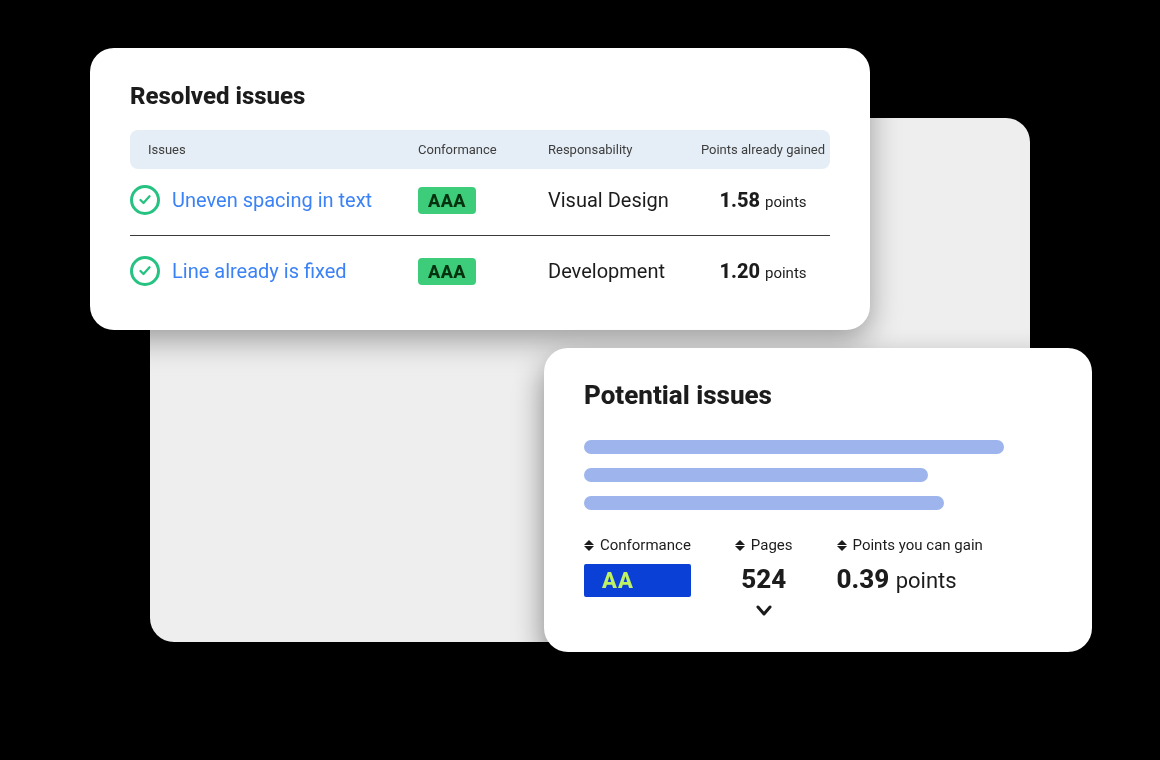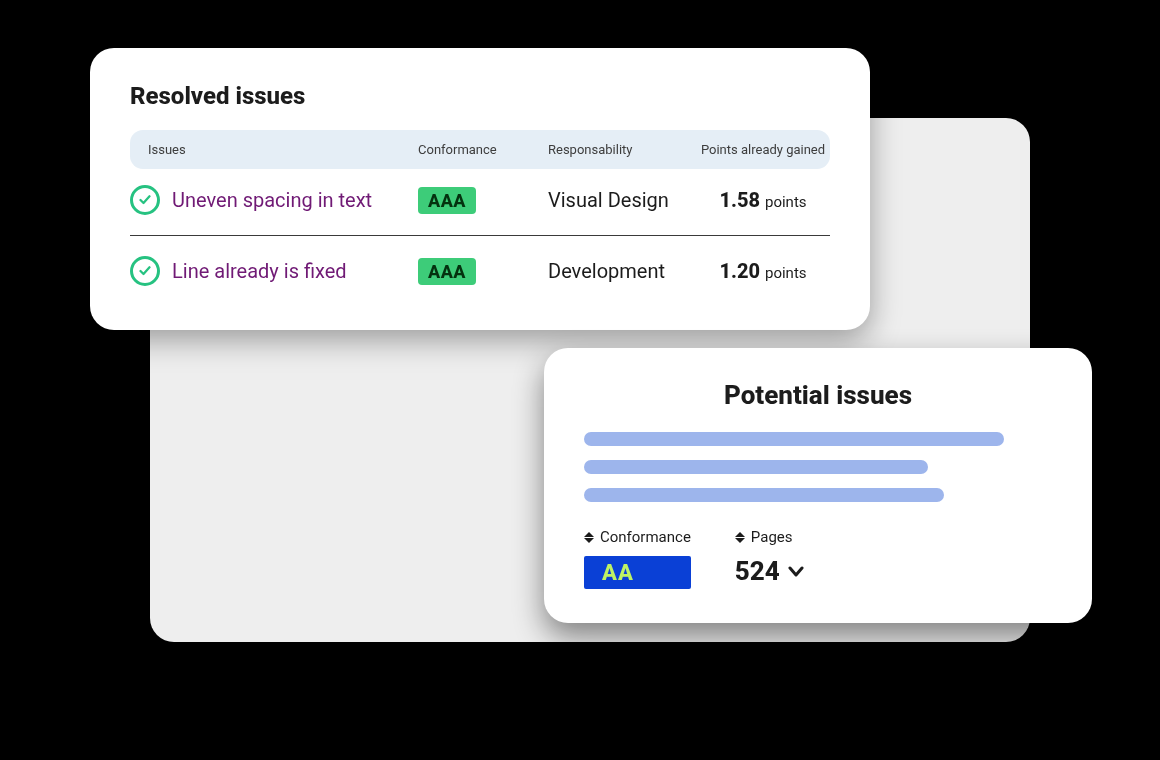--- a/index.html
+++ b/index.html
@@ -3,58 +3,58 @@
 <meta charset="utf-8">
 <style>
   html,body{margin:0;padding:0;width:1160px;height:760px;background:#000;font-family:-apple-system,BlinkMacSystemFont,"Segoe UI",Roboto,Helvetica,Arial,sans-serif;color:#1a1a1a;overflow:hidden;}
   .stage{position:relative;width:1160px;height:760px;}
   
   .card-bg{position:absolute;left:150px;top:118px;width:880px;height:524px;background:#eeeeee;border-radius:24px;box-shadow:0 16px 24px rgba(0,0,0,.45);}
   
   .card-resolved{position:absolute;left:78px;top:48px;width:780px;background:#fff;border-radius:24px;box-shadow:0 10px 30px rgba(0,0,0,.35);padding:34px 40px 28px 40px;box-sizing:border-box;margin-left:12px;}
   .card-resolved h2{margin:0 0 20px 0;font-size:24px;font-weight:800;color:#1c1c1c;}
   .tbl{width:100%;}
-  .tbl .hdr{display:flex;align-items:center;background:#e5eef6;border-radius:13px;padding:12px 18px;font-size:13px;color:#3d3d3d;}
+  .tbl .hdr{display:flex;align-items:center;background:#e5eef6;border-radius:8px;padding:12px 18px;font-size:13px;color:#3d3d3d;}
   .col-issue{flex:0 0 270px;}
   .col-conf{flex:0 0 130px;}
   .col-resp{flex:0 0 150px;}
   .col-points{flex:0 0 130px;text-align:center;}
   .row{display:flex;align-items:center;padding:16px 18px 16px 0;}
   .divider{border-top:1px solid #171717;margin:4px 0 4px 0;opacity:.85;}
   .issue-cell{display:flex;align-items:center;gap:12px;flex:0 0 288px;}
   .check-icon{width:24px;height:24px;border:3px solid #26c281;border-radius:50%;display:flex;align-items:center;justify-content:center;flex-shrink:0;}
   .check-icon svg{width:12px;height:12px;}
-  .issue-text{font-size:20px;color:#701a75;}
+  .issue-text{font-size:20px;color:#3b82f6;}
   .badge-aaa{display:inline-block;background:#3dcc79;color:#04320f;font-weight:800;font-size:18px;padding:3px 10px;border-radius:4px;letter-spacing:.5px;}
   .resp-text{font-size:20px;color:#1c1c1c;}
   .points-cell{font-size:20px;color:#1c1c1c;}
   .points-cell .num{font-weight:800;}
   .points-cell .lbl{font-size:15px;font-weight:400;}
   .row .col-conf,.row .col-resp,.row .col-points{flex-shrink:0;}
   .row .col-conf{flex:0 0 130px;}
   .row .col-resp{flex:0 0 150px;}
   .row .col-points{flex:0 0 130px;}
 
   
   .card-potential{position:absolute;left:544px;top:348px;width:548px;background:#fff;border-radius:24px;box-shadow:0 14px 30px rgba(0,0,0,.45);padding:32px 40px 34px 40px;box-sizing:border-box;}
-  .card-potential h2{margin:0 0 22px 0;font-size:26px;font-weight:800;color:#1c1c1c;text-align:center;}
+  .card-potential h2{margin:0 0 30px 0;font-size:26px;font-weight:800;color:#1c1c1c;}
   .bars{display:flex;flex-direction:column;gap:14px;margin-bottom:26px;}
   .bar{height:14px;background:#9db5ec;border-radius:7px;}
   .bar.b1{width:420px;}
   .bar.b2{width:344px;}
   .bar.b3{width:360px;}
   .cols{display:flex;gap:44px;}
   .col{display:flex;flex-direction:column;gap:10px;}
   .col .lab{display:flex;align-items:center;gap:6px;font-size:15px;color:#1c1c1c;}
   .sort-icon{width:10px;height:14px;display:inline-flex;flex-direction:column;justify-content:center;gap:1px;}
   .sort-icon::before,.sort-icon::after{content:"";width:0;height:0;border-left:5px solid transparent;border-right:5px solid transparent;}
   .sort-icon::before{border-bottom:5px solid #1c1c1c;}
   .sort-icon::after{border-top:5px solid #1c1c1c;}
   .badge-aa{display:inline-block;background:#0a40d6;color:#bef264;font-weight:800;font-size:22px;padding:4px 18px;border-radius:2px;letter-spacing:1px;}
-  .pages{display:flex;align-items:center;gap:8px;font-size:26px;font-weight:800;color:#1c1c1c;}
+  .pages{display:flex;align-items:center;gap:8px;font-size:26px;font-weight:800;color:#1c1c1c;flex-direction:column;}
   .chev{width:16px;height:16px;}
   .gain{font-size:26px;font-weight:800;color:#1c1c1c;}
   .gain .unit{font-size:22px;font-weight:400;}
 </style>
 </head>
 <body>
 
 <div class="stage">
   <div class="card-bg"></div>
 
@@ -126,15 +126,25 @@
           <span class="sort-icon"></span>
           <span>Pages</span>
         </div>
         <div class="pages">
           <span>524</span>
           <svg class="chev" viewBox="0 0 16 16">
               <path d="M2 5 L8 12 L14 5" stroke="#1c1c1c" stroke-width="3" fill="none" stroke-linecap="round" stroke-linejoin="round"></path>
             </svg>
         </div>
       </div>
+      <div class="col">
+        <div class="lab">
+          <span class="sort-icon"></span>
+          <span>Points you can gain</span>
+        </div>
+        <div class="gain">
+          <span>0.39</span>
+          <span class="unit">points</span>
+        </div>
+      </div>
     </div>
   </div>
 </div>
 
 </body></html>

